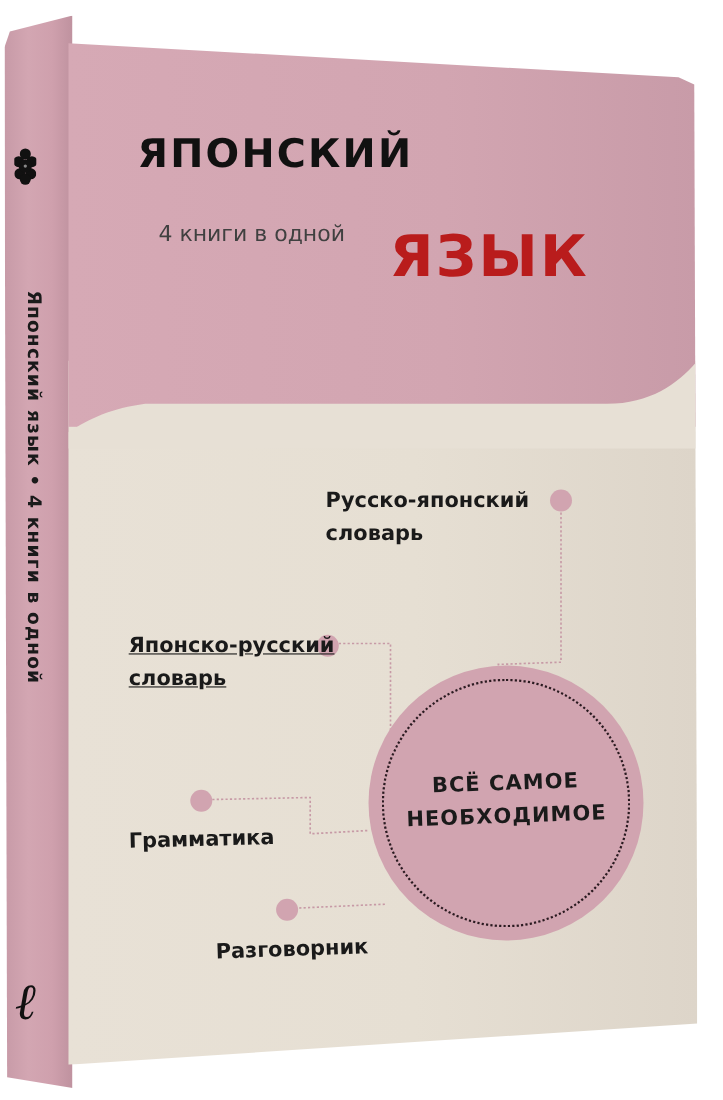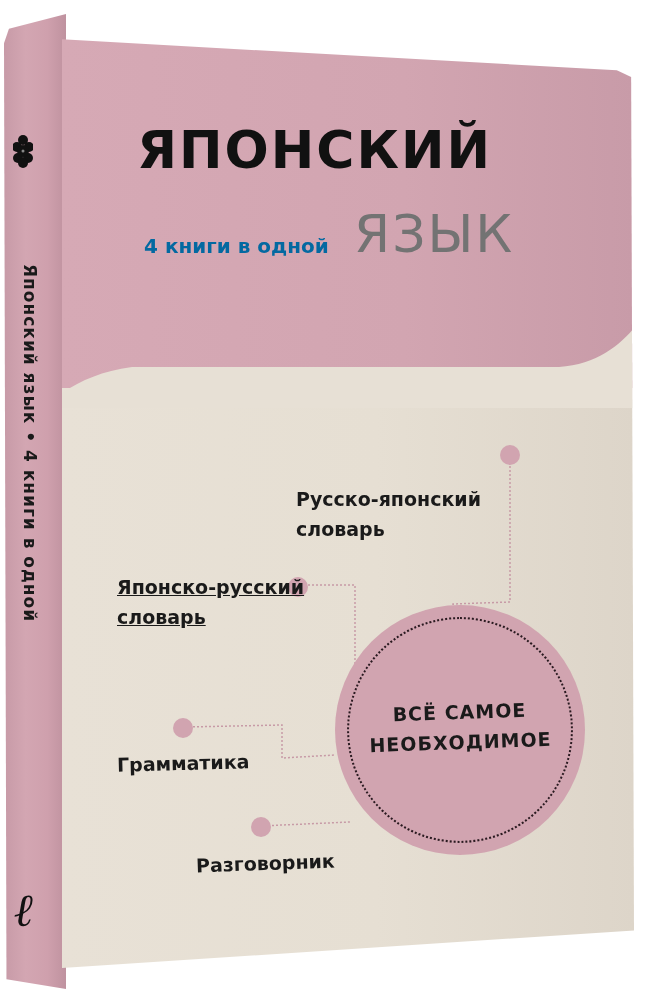--- a/index.html
+++ b/index.html
@@ -23,26 +23,26 @@
 
     
     .cover { position: absolute; left: 62px; top: 28px; width: 572px; height: 940px;
              clip-path: polygon(0% 1.2%, 97% 4.5%, 99.5% 5.2%, 100% 96%, 0% 100%); }
     .cover-pink { position: absolute; left: 0; top: 0; width: 100%; height: 360px;
                   background: linear-gradient(90deg, #d6a9b5 0%, #d2a5b1 60%, #c89ba8 100%); }
     .cover-cream { position: absolute; left: 0; top: 300px; width: 100%; height: 700px;
                    background: linear-gradient(90deg, #e8e1d6 0%, #e6dfd3 55%, #ddd5c9 100%); }
     .cover-wave { position: absolute; left: 0; top: 260px; width: 572px; height: 120px; }
 
-    .title-line1 { position: absolute; left: 75px; top: 92px; font-size: 52px; font-weight: bold;
+    .title-line1 { position: absolute; left: 63px; top: 92px; font-size: 36px; font-weight: bold;
                    letter-spacing: 2px; color: #111; }
-    .subtitle { position: absolute; left: 82px; top: 172px; font-size: 20px; font-weight: bold;
-                color: #0369a1; margin-top: 34px; }
-    .title-line2 { position: absolute; left: 292px; top: 176px; font-size: 52px; font-weight: normal;
-                   letter-spacing: 2px; color: #737373; }
+    .subtitle { position: absolute; left: 82px; top: 172px; font-size: 20px; font-weight: normal;
+                color: #404040; }
+    .title-line2 { position: absolute; left: 292px; top: 176px; font-size: 52px; font-weight: bold;
+                   letter-spacing: 2px; color: #b91c1c; }
 
     
     .diagram { position: absolute; left: 0; top: 0; width: 657px; height: 1000px; }
     .label { position: absolute; font-size: 19px; font-weight: bold; color: #1a1a1a; line-height: 30px; }
     .center-circle { position: absolute; left: 335px; top: 605px; width: 250px; height: 250px;
                      border-radius: 50%; background: #d1a4b0; }
     .center-ring { position: absolute; left: 12px; top: 12px; right: 12px; bottom: 12px;
                    border-radius: 50%; border: 2px dotted #2a1a20; }
     .center-text { position: absolute; left: 0; right: 0; top: 92px; text-align: center;
                    font-size: 19px; font-weight: bold; letter-spacing: 1px; color: #1a1a1a;
@@ -91,21 +91,21 @@
         <polyline points="260,826 350,822"></polyline>
       </g>
       <g fill="#d1a4b0">
         <circle cx="510" cy="455" r="10"></circle>
         <circle cx="298" cy="587" r="10"></circle>
         <circle cx="183" cy="728" r="10"></circle>
         <circle cx="261" cy="827" r="10"></circle>
       </g>
     </svg>
 
-    <div class="label" style="left:296px;top:440px;margin-top:44px;">
+    <div class="label" style="left:296px;top:440px;">
       <div>Русско-японский</div>
       <div>словарь</div>
     </div>
     <div class="label" style="left:117px;top:572px;text-decoration:underline;">
       <div>Японско-русский</div>
       <div>словарь</div>
     </div>
     <div class="label" style="left:117px;top:748px;transform:rotate(-1.5deg);">
       <div>Грамматика</div>
     </div>

